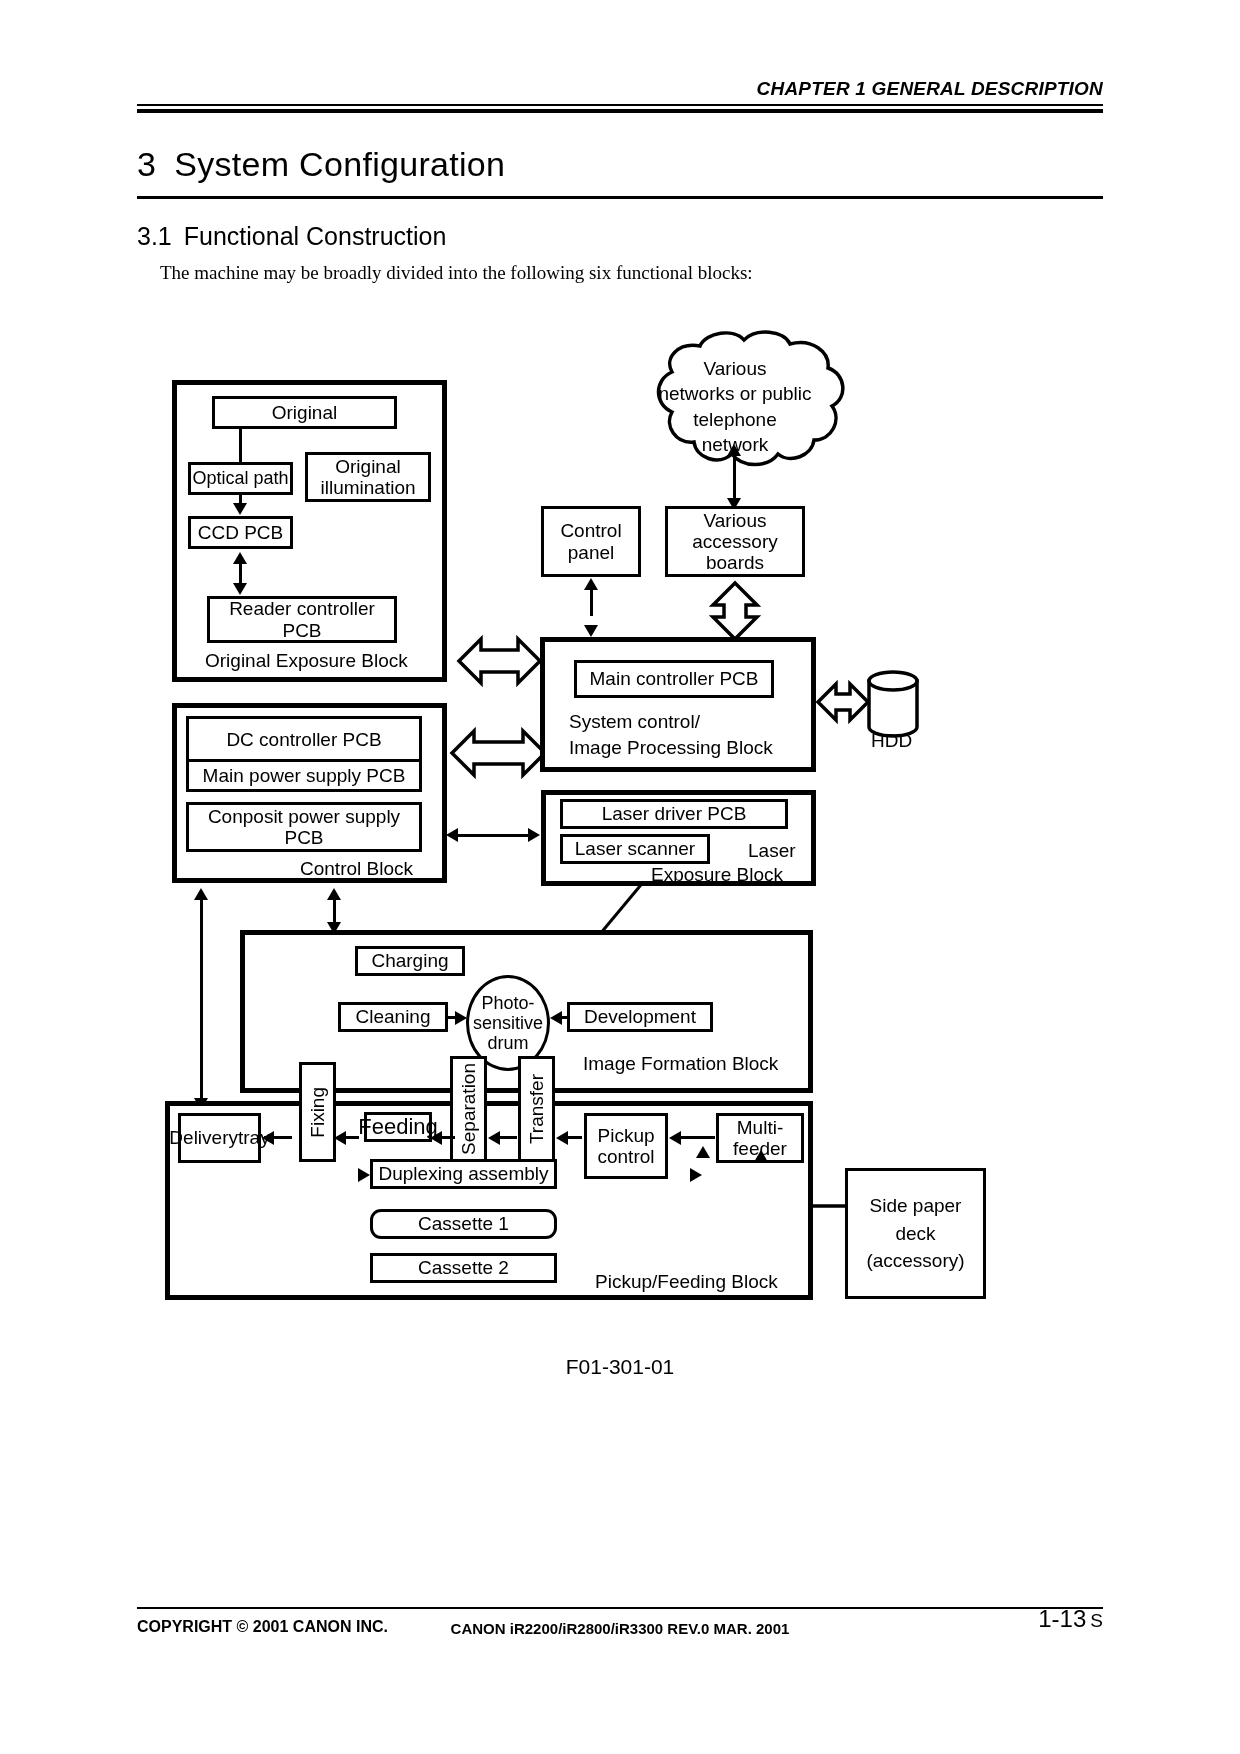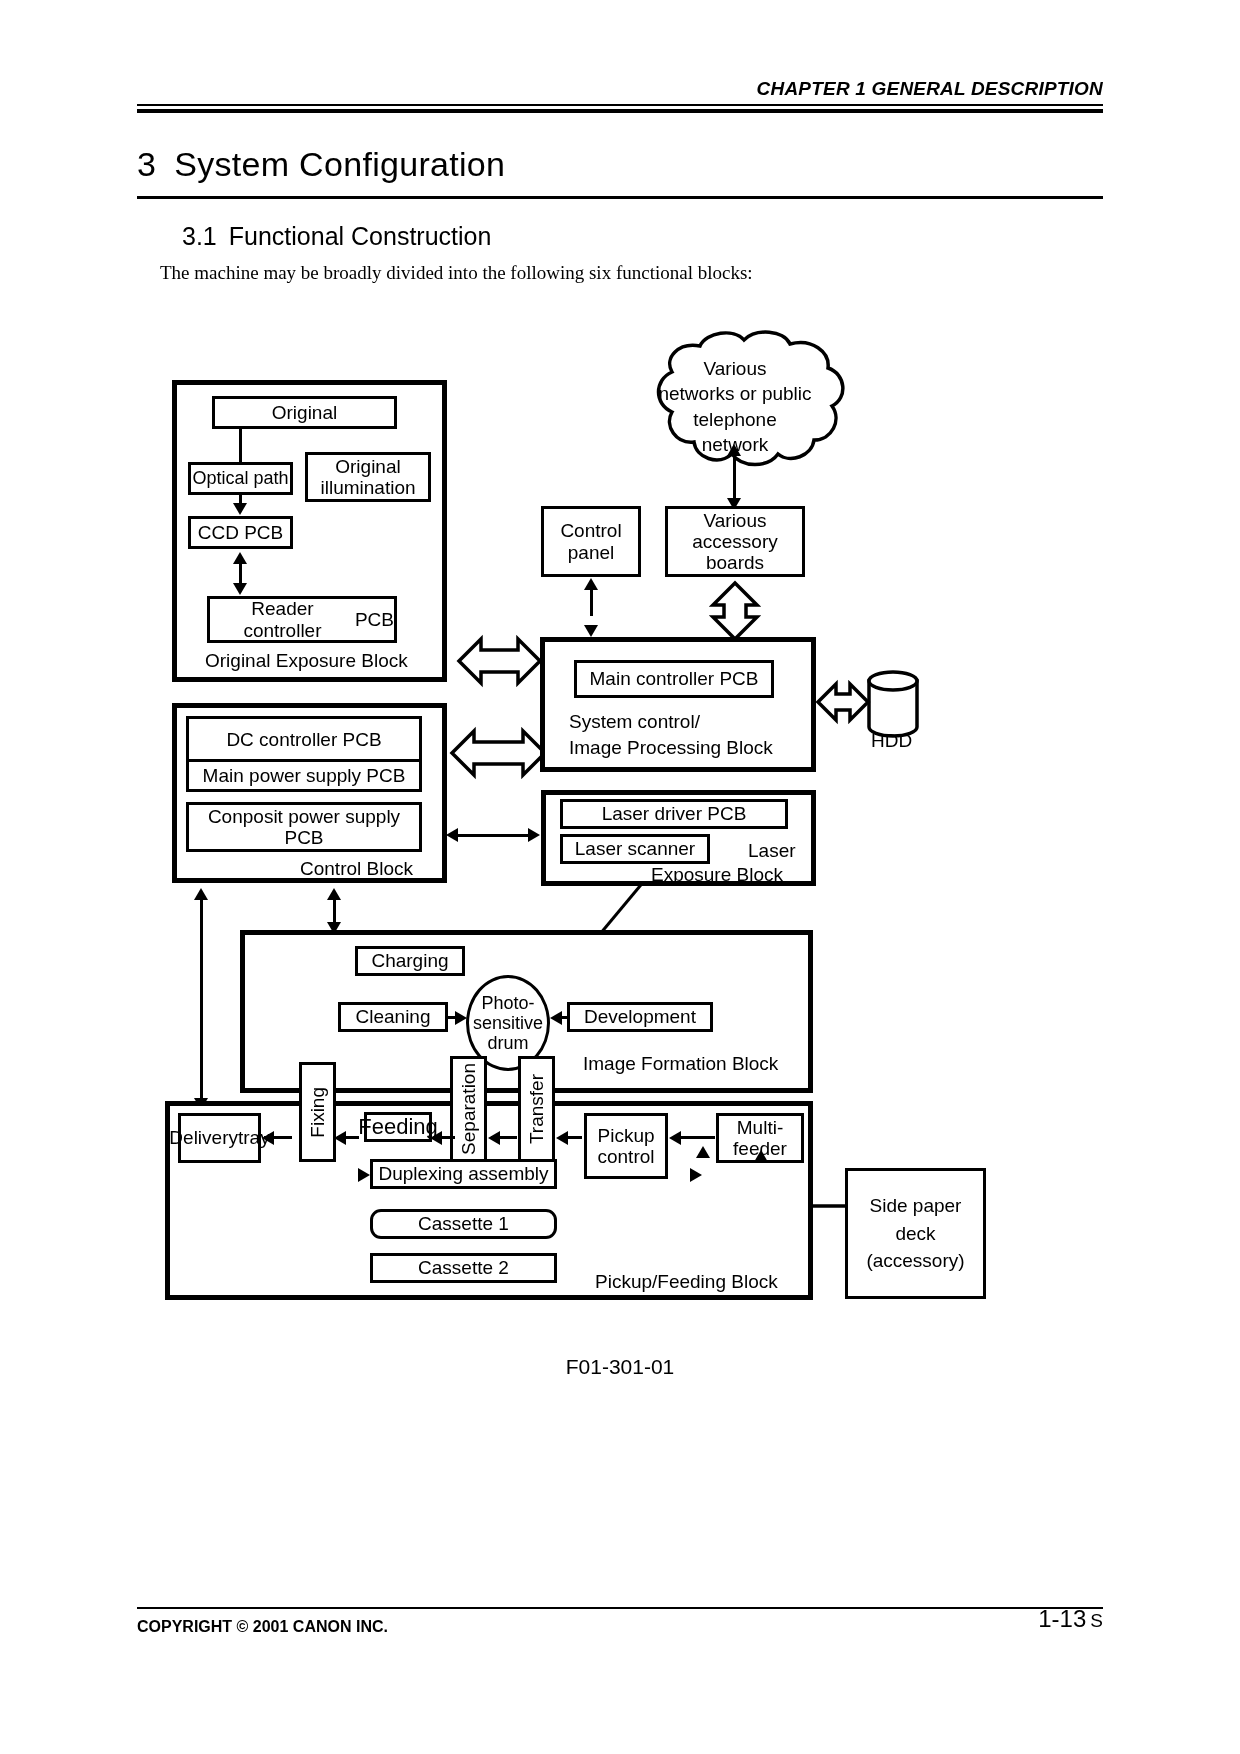--- a/index.html
+++ b/index.html
@@ -15,21 +15,21 @@
     font-size:19px;letter-spacing:.2px;white-space:nowrap;}
   .hdr-rule{position:absolute;left:137px;right:137px;top:104px;border-top:2px solid #000;}
   .hdr-rule2{position:absolute;left:137px;right:137px;top:109px;border-top:4px solid #000;}
 
   .h1{position:absolute;left:137px;top:145px;font-size:34px;font-weight:normal;
     letter-spacing:.3px;white-space:nowrap;}
   .h1-num{display:inline-block;margin-right:18px;}
   .h1-rule{position:absolute;left:137px;right:137px;top:196px;border-top:3px solid #000;}
 
   .h2{position:absolute;left:137px;top:222px;font-size:25px;white-space:nowrap;}
-  .h2-num{display:inline-block;margin-right:12px;margin-left:45px;}
+  .h2-num{display:inline-block;margin-right:12px;}
 
   .intro{position:absolute;left:160px;top:262px;font-size:19px;
     font-family:"Liberation Serif", serif;white-space:nowrap;}
 
   
   .fig{position:absolute;left:0;top:0;width:1240px;height:1754px;}
 
   
   .blk{position:absolute;border:5px solid #000;background:#fff;box-sizing:border-box;}
   
@@ -178,21 +178,21 @@
 
     <div class="box" style="left:188px;top:462px;width:105px;height:33px;font-size:18px;">Optical path</div>
 
     <div class="box" style="left:305px;top:452px;width:126px;height:50px;flex-direction:column;">
       <span>Original</span>
       <span>illumination</span>
     </div>
 
     <div class="box" style="left:188px;top:516px;width:105px;height:33px;">CCD PCB</div>
 
-    <div class="box" style="left:207px;top:596px;width:190px;height:47px;">
+    <div class="box" style="left:207px;top:596px;width:190px;height:47px;flex-direction:column;">
       <span>Reader controller</span>
       <span>PCB</span>
     </div>
 
     <div class="ln lnv" style="left:239px;top:429px;height:33px;"></div>
 
     <div class="ln lnv" style="left:239px;top:495px;height:10px;"></div>
     <div class="ah ah-d" style="left:233px;top:503px;"></div>
 
     <div class="ln lnv" style="left:239px;top:561px;height:26px;"></div>
@@ -334,17 +334,18 @@
     <div class="ah ah-u" style="left:696px;top:1146px;"></div>
 
     <div class="ah ah-u" style="left:754px;top:1150px;"></div>
 
   </div>
 
   <div class="fig-cap">F01-301-01</div>
 
   <div class="ftr-rule"></div>
   <div class="ftr-left">COPYRIGHT © 2001 CANON INC.</div>
+  <div class="ftr-mid">CANON iR2200/iR2800/iR3300 REV.0 MAR. 2001</div>
   <div class="ftr-right">
     <span>1-13</span><span class="s">S</span>
   </div>
 
 </div>
 
 </body></html>

